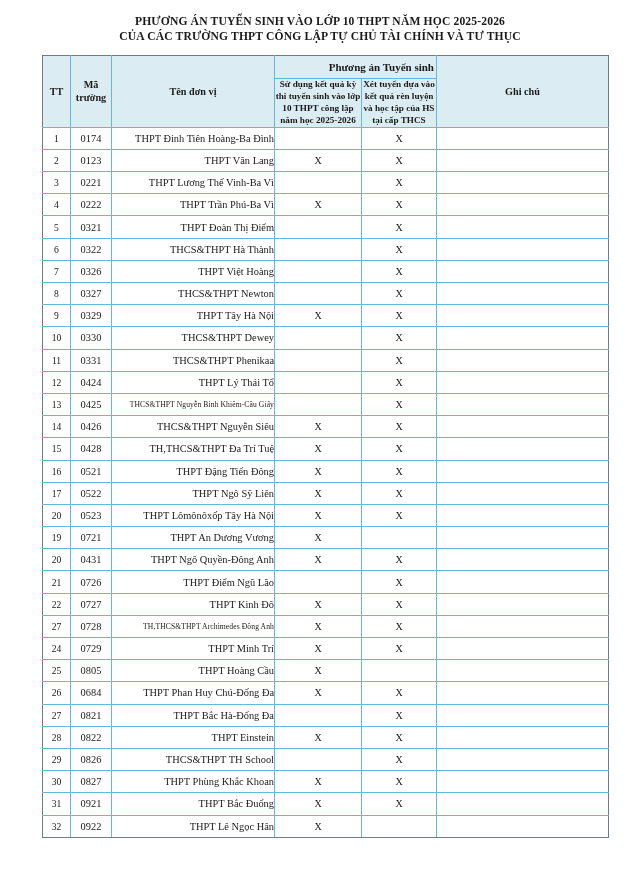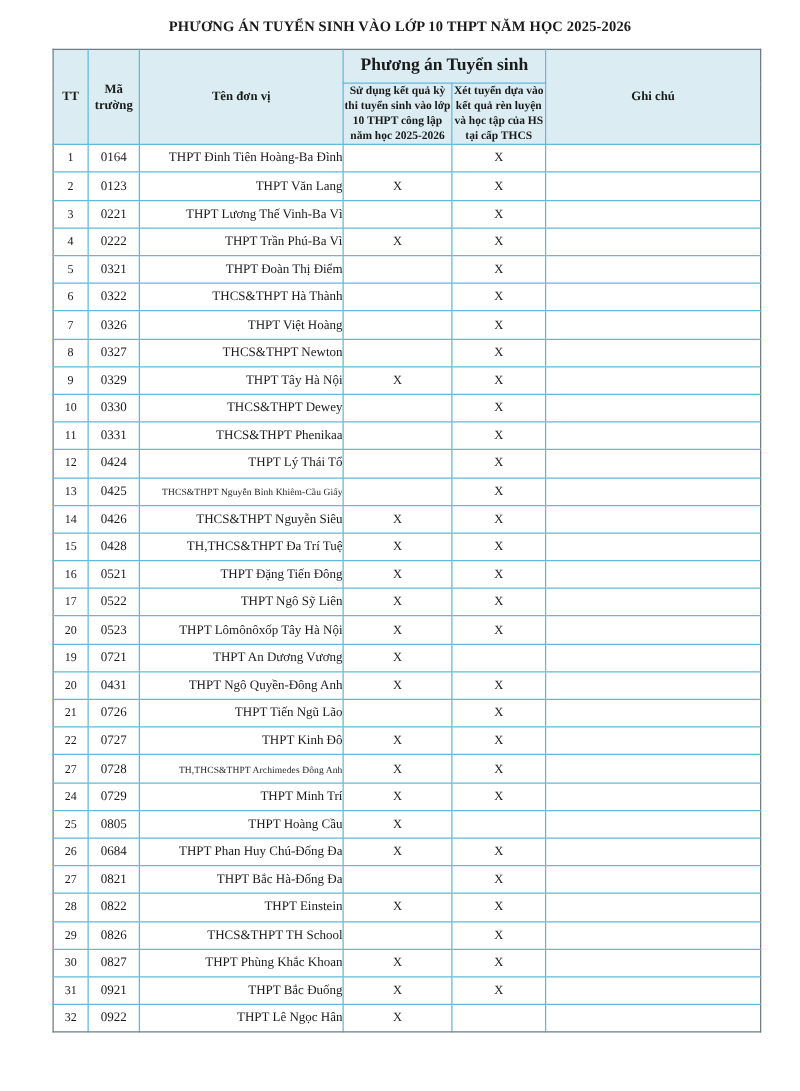--- a/index.html
+++ b/index.html
@@ -70,22 +70,23 @@
   thead th {
     background: #dbecf2;
     font-weight: bold;
     text-align: center;
     font-size: 9.2px;
     line-height: 1.3;
     padding: 3px 2px;
     border-color: #6f7c84;
   }
   thead th.grp {
-    font-size: 14px;
+    font-size: 11px;
     padding: 4px 2px;
+    text-align: right;
   }
   thead th.big {
     font-size: 10.2px;
   }
 
   
   col.c-tt      { width: 28px; }
   col.c-ma      { width: 41px; }
   col.c-ten     { width: 163px; }
   col.c-kq      { width: 87px; }
@@ -103,20 +104,21 @@
   td.mark { text-align: center; font-size: 10px; }
   td.gc  { }
 </style>
 </head>
 <body>
 
 <div class="page">
 
   <div class="title-block">
     <div class="title-line">PHƯƠNG ÁN TUYỂN SINH VÀO LỚP 10 THPT NĂM HỌC 2025-2026</div>
+    <div class="title-line">CỦA CÁC TRƯỜNG THPT CÔNG LẬP TỰ CHỦ TÀI CHÍNH VÀ TƯ THỤC</div>
   </div>
 
   <div class="table-wrap">
     <table class="main">
       <colgroup>
         <col class="c-tt">
           <col class="c-ma">
           <col class="c-ten">
         <col class="c-kq">
           <col class="c-xt">
@@ -131,21 +133,21 @@
           <th rowspan="2" class="big">Ghi chú</th>
         </tr>
         <tr>
           <th>Sử dụng kết quả kỳ thi tuyển sinh vào lớp 10 THPT công lập năm học 2025-2026</th>
           <th>Xét tuyển dựa vào kết quả rèn luyện và học tập của HS tại cấp THCS</th>
         </tr>
       </thead>
       <tbody id="tbody">
           <tr>
             <td class="tt">1</td>
-            <td class="ma">0164</td>
+            <td class="ma">0174</td>
             <td class="ten">THPT Đinh Tiên Hoàng-Ba Đình</td>
             <td class="mark"></td>
             <td class="mark">X</td>
             <td class="gc"></td>
           </tr>
           <tr>
             <td class="tt">2</td>
             <td class="ma">0123</td>
             <td class="ten">THPT Văn Lang</td>
             <td class="mark">X</td>
@@ -292,21 +294,21 @@
             <td class="tt">20</td>
             <td class="ma">0431</td>
             <td class="ten">THPT Ngô Quyền-Đông Anh</td>
             <td class="mark">X</td>
             <td class="mark">X</td>
             <td class="gc"></td>
           </tr>
           <tr>
             <td class="tt">21</td>
             <td class="ma">0726</td>
-            <td class="ten">THPT Tiến Ngũ Lão</td>
+            <td class="ten">THPT Điểm Ngũ Lão</td>
             <td class="mark"></td>
             <td class="mark">X</td>
             <td class="gc"></td>
           </tr>
           <tr>
             <td class="tt">22</td>
             <td class="ma">0727</td>
             <td class="ten">THPT Kinh Đô</td>
             <td class="mark">X</td>
             <td class="mark">X</td>

